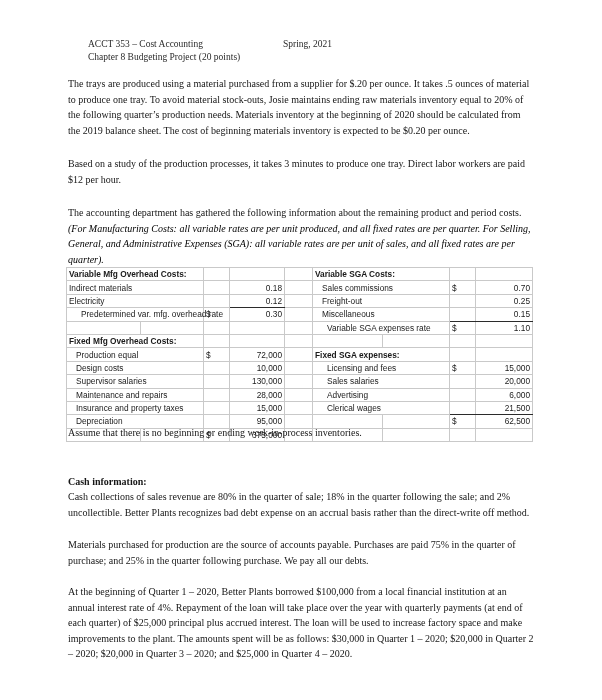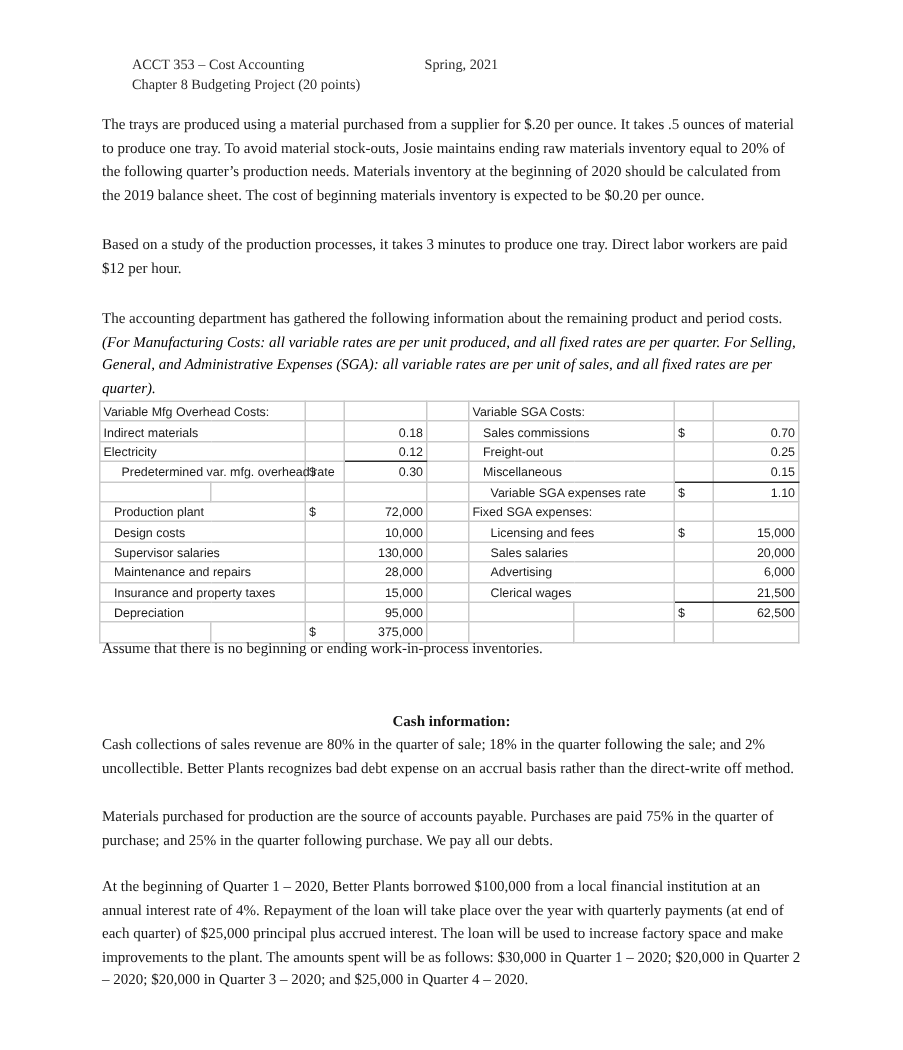--- a/index.html
+++ b/index.html
@@ -51,21 +51,21 @@
     width: 466px;
     font-size: 10px;
     line-height: 15.6px;
     text-align: left;
     color: #161616;
   }
   .p1 { top: 76px; }
   .p2 { top: 156px; }
   .p3 { top: 205px; }
   .p4 { top: 425px; }
-  .cash-head { top: 474px; font-weight: bold; text-align: center; }
+  .cash-head { top: 474px; font-weight: bold; }
   .p5 { top: 489px; }
   .p6 { top: 537px; }
   .p7 { top: 584px; }
 
   .red-italic {
     color: #000000;
     font-style: italic;
   }
 
   
@@ -103,21 +103,21 @@
     position: relative;
     z-index: 3;
     overflow: visible;
   }
   .sheet .lab span {
     position: relative;
     display: inline-block;
     background: transparent;
     white-space: nowrap;
   }
-  .bold { font-weight: normal; }
+  .bold { font-weight: bold; }
   .ind1 { padding-left: 7px; }
   .ind2 { padding-left: 12px; }
   .dol { text-align: left; padding-left: 3px; }
   .amt { text-align: right; padding-right: 5px; }
   .uline-amt { border-bottom: 1px solid #2b2b2b !important; }
 </style>
 </head>
 <body>
 
 <div class="page">
@@ -196,23 +196,33 @@
         <td></td>
         <td></td>
         <td></td>
         <td></td>
         <td></td>
         <td class="lab" colspan="2"><span class="ind2">Variable SGA expenses rate</span></td>
         <td class="dol">$</td>
         <td class="amt">1.10</td>
       </tr>
 
-
-      <tr>
-        <td class="lab" colspan="2"><span class="ind1">Production plant</span></td>
+      <tr>
+        <td class="lab" colspan="2"><span class="bold">Fixed Mfg Overhead Costs:</span></td>
+        <td></td>
+        <td></td>
+        <td></td>
+        <td></td>
+        <td></td>
+        <td></td>
+        <td></td>
+      </tr>
+
+      <tr>
+        <td class="lab" colspan="2"><span class="ind1">Production equal</span></td>
         <td class="dol">$</td>
         <td class="amt">72,000</td>
         <td></td>
         <td class="lab" colspan="2"><span class="bold">Fixed SGA expenses:</span></td>
         <td></td>
         <td></td>
       </tr>
 
       <tr>
         <td class="lab" colspan="2"><span class="ind1">Design costs</span></td>

